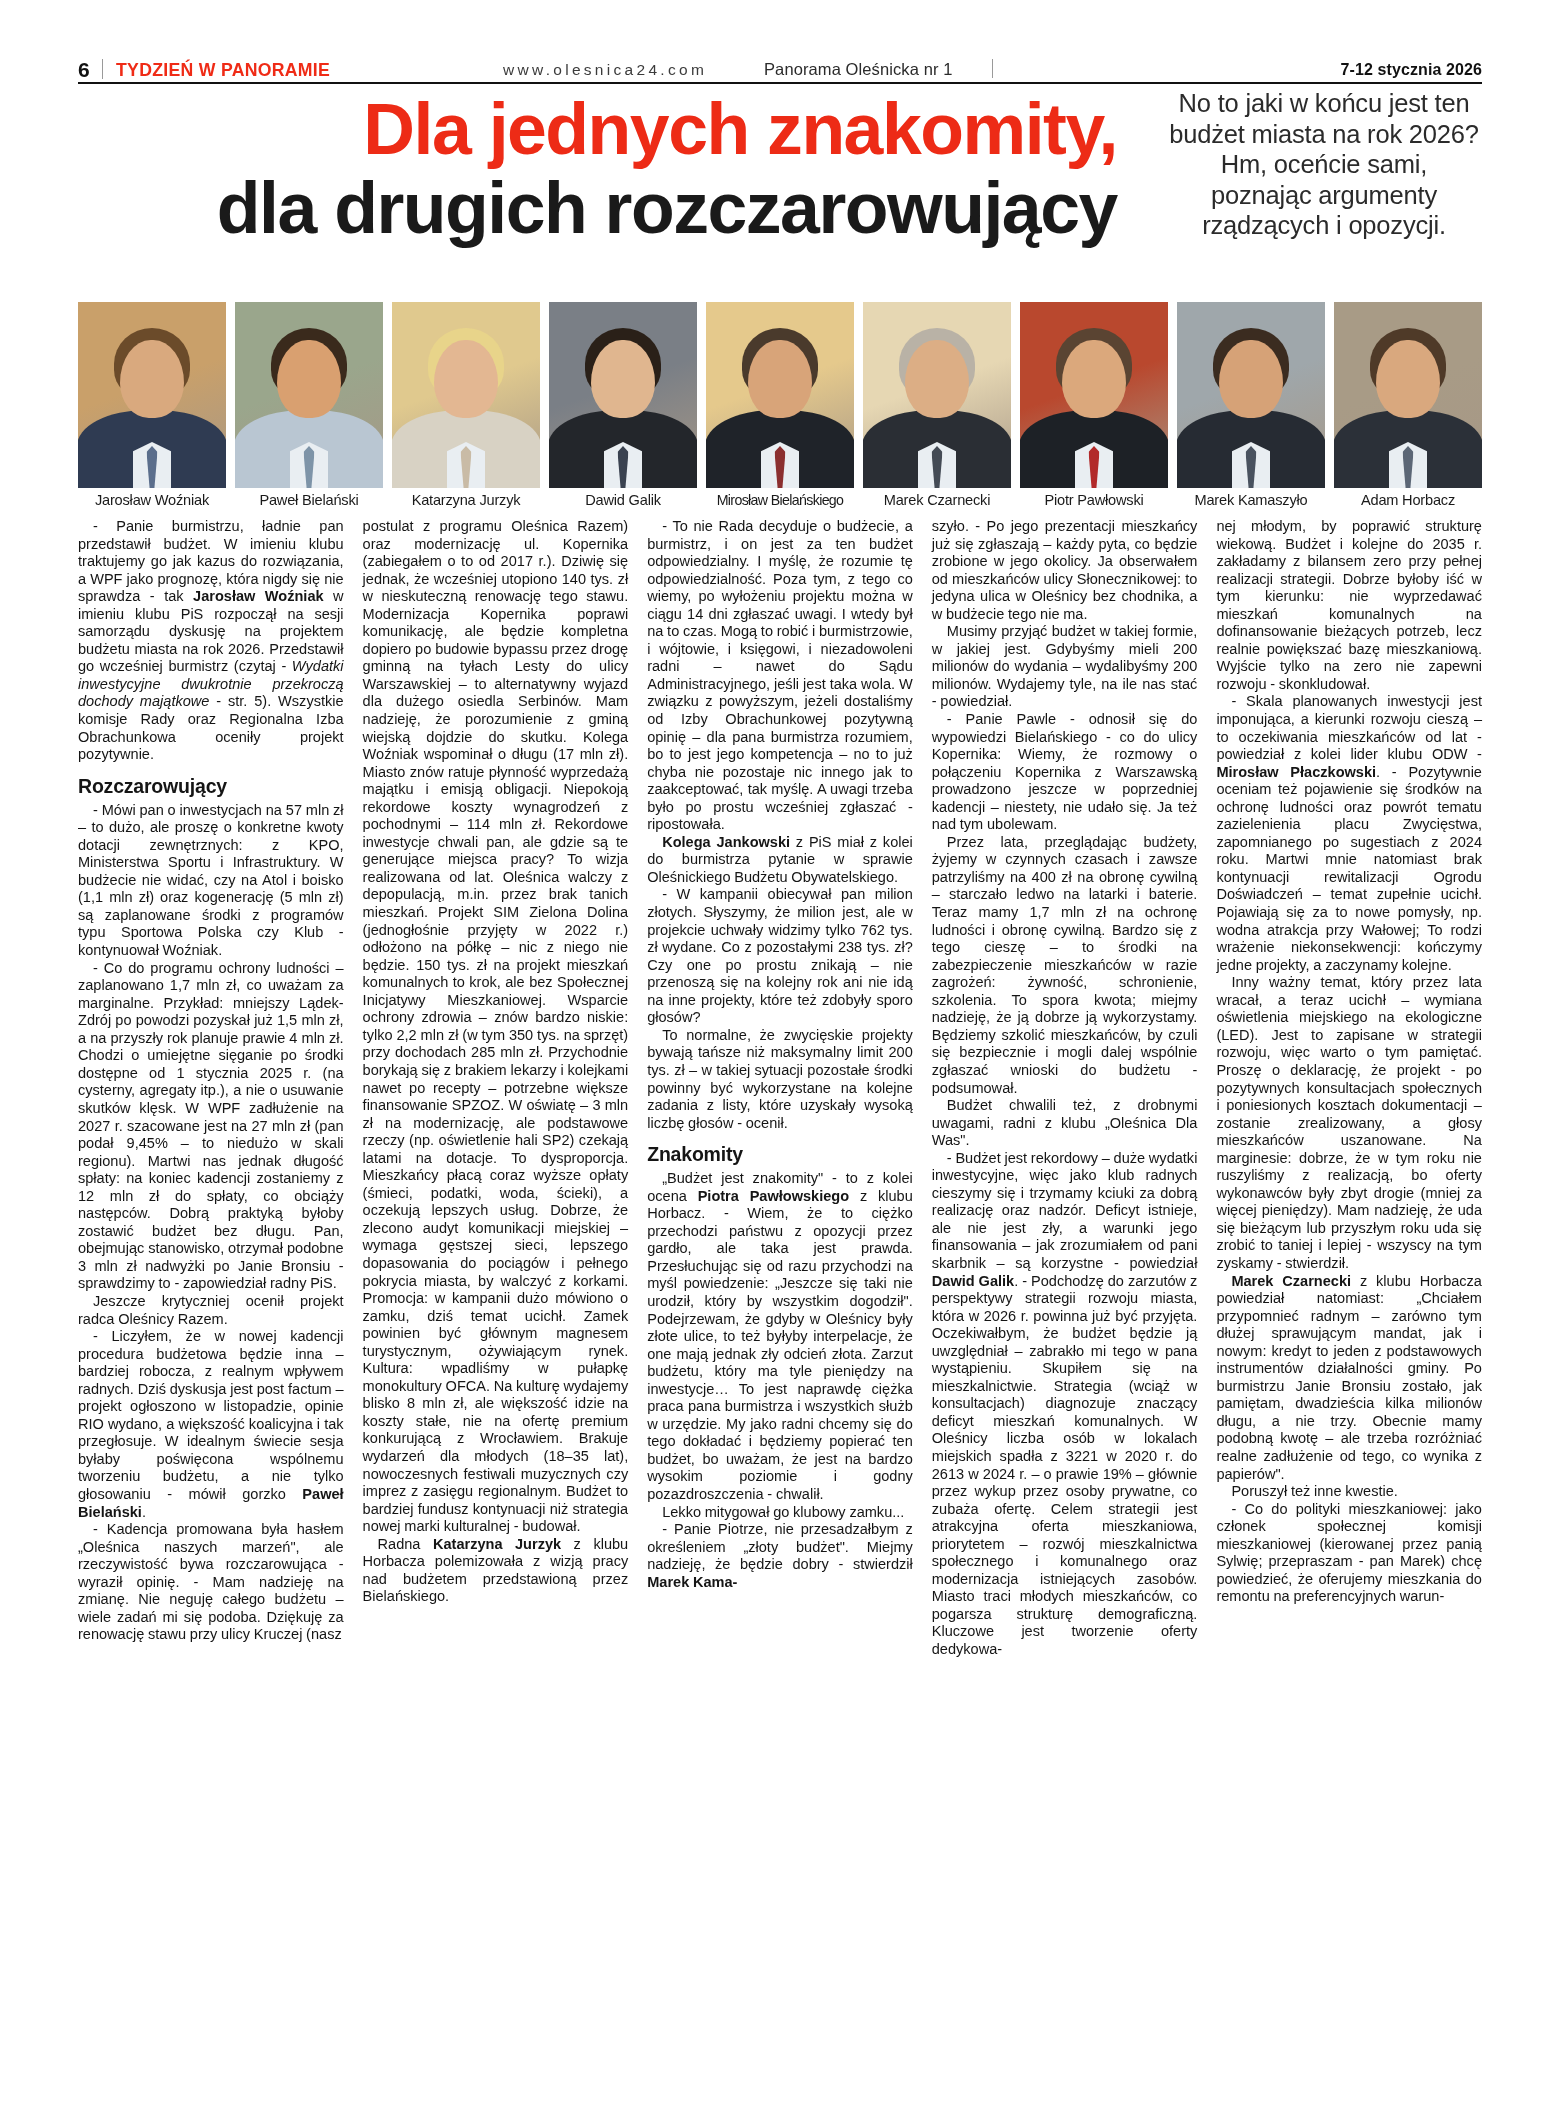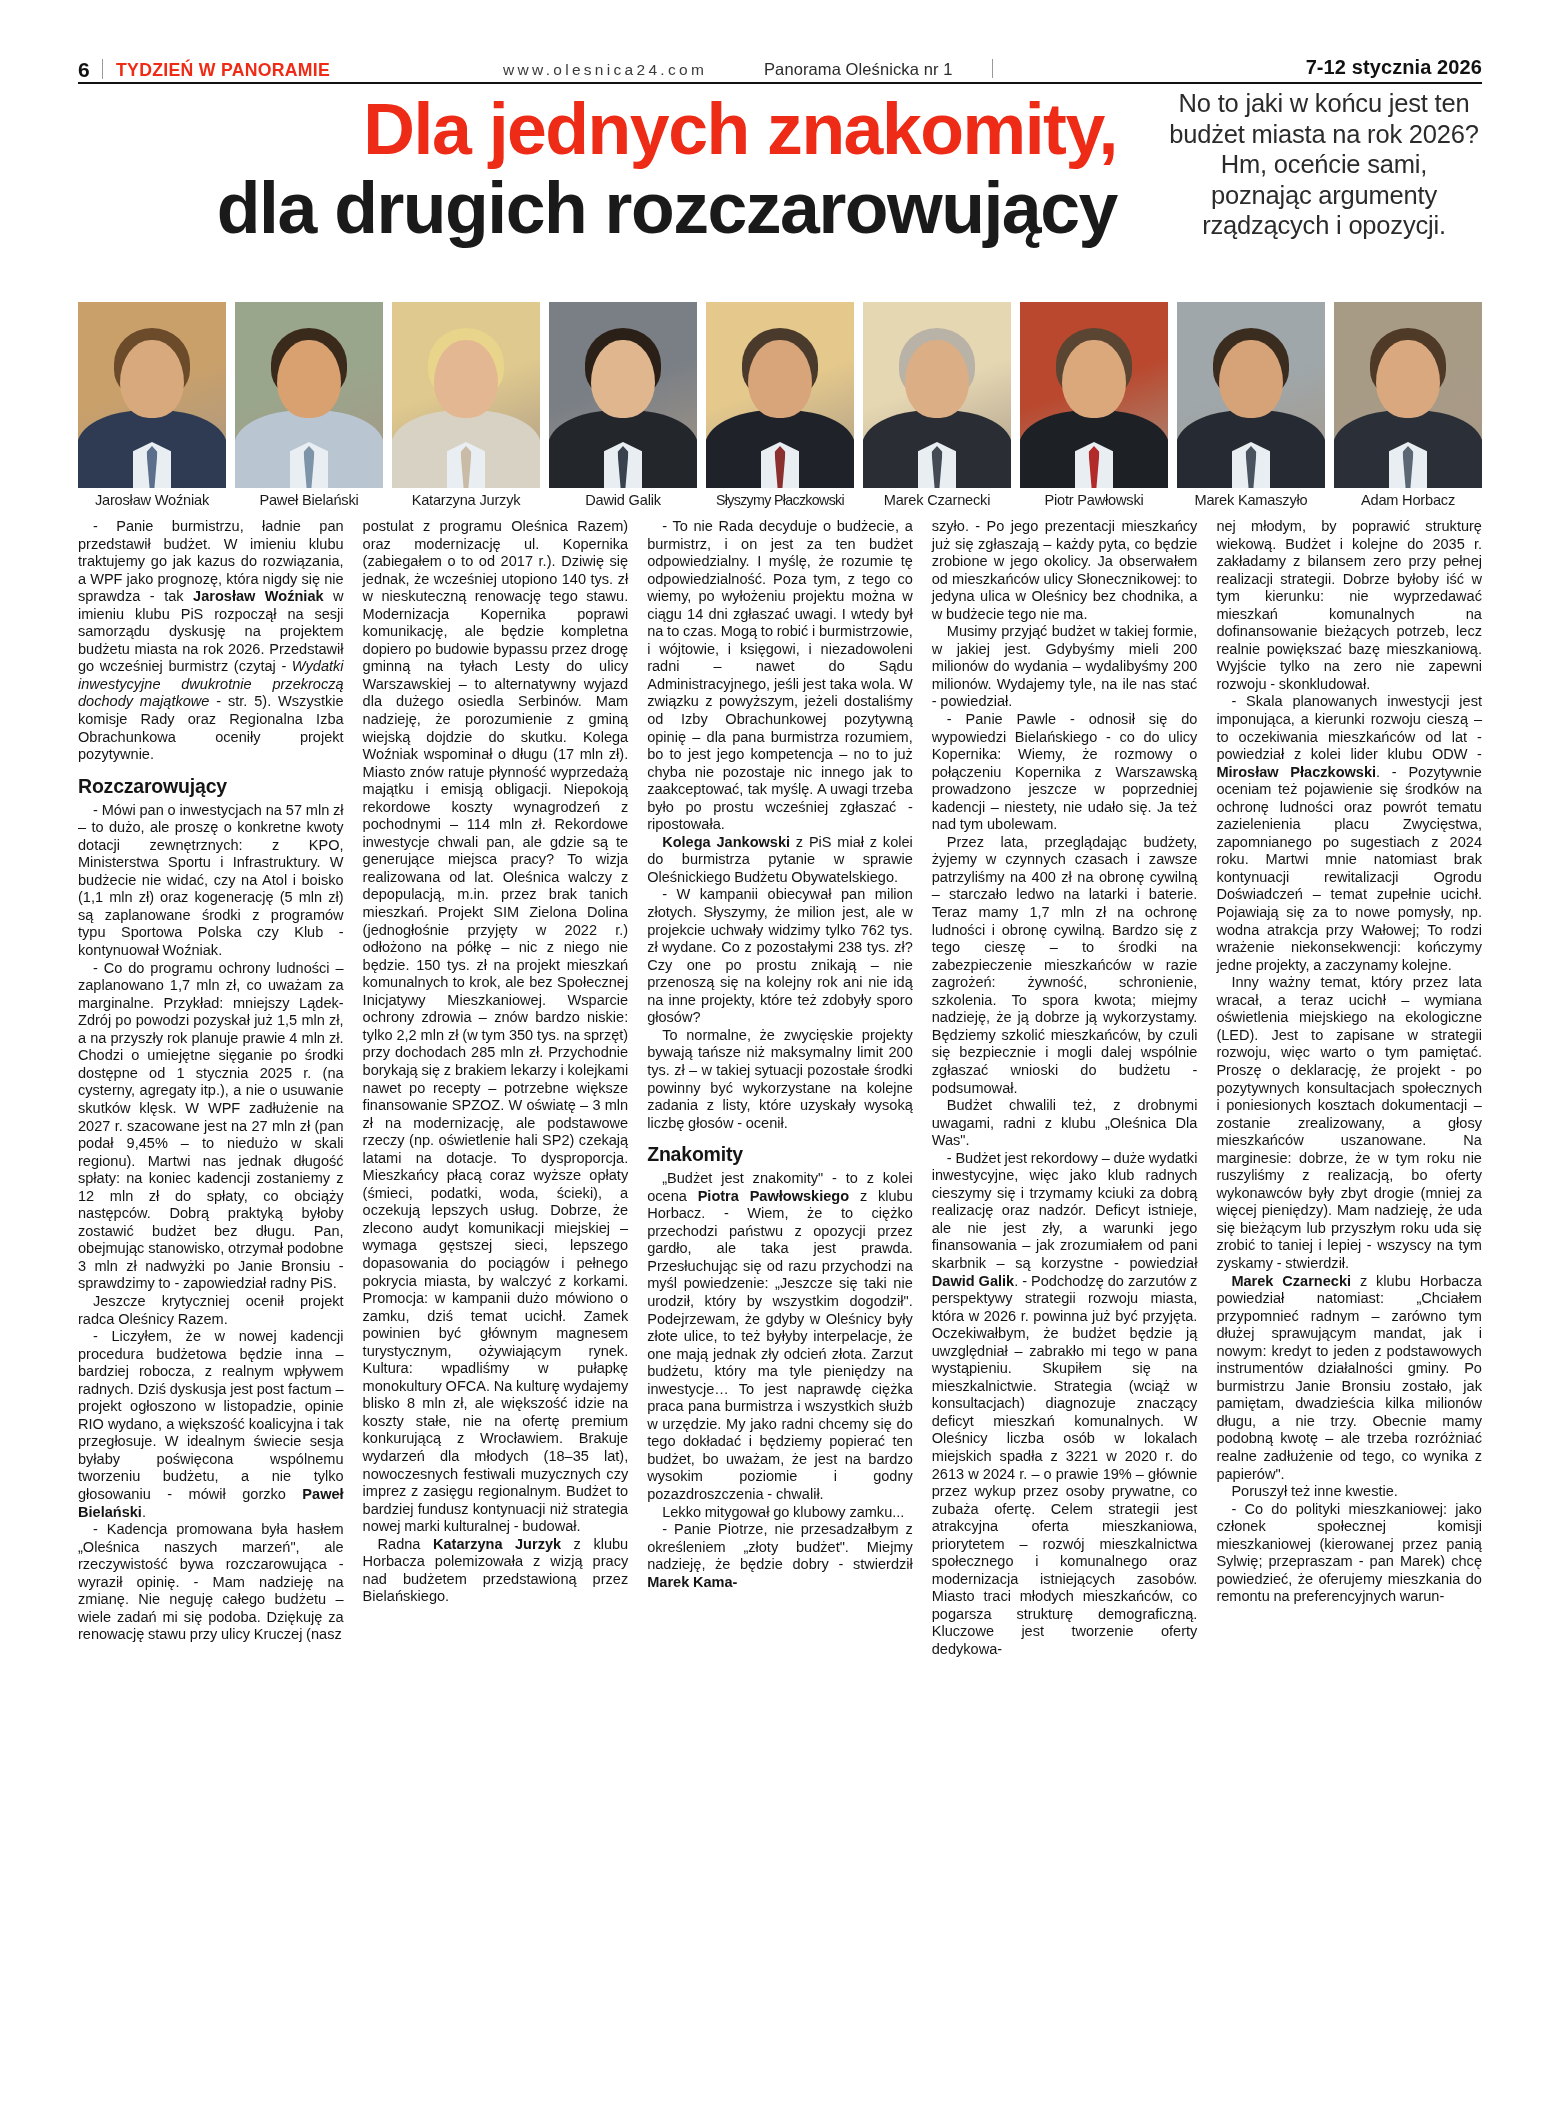--- a/index.html
+++ b/index.html
@@ -29,21 +29,21 @@
     letter-spacing:.3px;font-stretch:condensed;transform:scaleX(.93);transform-origin:left bottom;
   }
   .mh-url{
     position:absolute;left:425px;bottom:1px;font-size:15.5px;letter-spacing:3.3px;color:#3b3b3b;
   }
   .mh-paper{
     position:absolute;left:686px;bottom:1px;font-size:16.5px;color:#2b2b2b;letter-spacing:.1px;
   }
   .mh-sep2{position:absolute;left:914px;bottom:2px;width:1px;height:19px;background:#9a9a9a;}
   .mh-date{
-    position:absolute;right:0;bottom:1px;font-size:20px;font-weight:bold;color:#111;letter-spacing:.1px;
+    position:absolute;right:0;bottom:1px;font-size:16px;font-weight:bold;color:#111;letter-spacing:.1px;
   }
   .mh-line{
     position:absolute;left:78px;top:82px;width:1404px;height:2.2px;background:#111;
   }
 
   
   .headline{
     position:absolute;left:78px;top:92px;width:1060px;text-align:right;
   }
   .hl1{
@@ -219,21 +219,21 @@
         <div class="tie" style="background:#5c6776"></div>
         <div class="hair" style="top:26px;width:76px;height:72px;background:#4f3a28"></div>
         <div class="head" style="top:38px;width:64px;height:78px;background:#d9a87e"></div>
       </div>
     </div>
   <div class="captions">
       <div class="cap">Jarosław Woźniak</div>
       <div class="cap">Paweł Bielański</div>
       <div class="cap">Katarzyna Jurzyk</div>
       <div class="cap">Dawid Galik</div>
-      <div class="cap wide">Słyszymy Płaczkowski</div>
+      <div class="cap wide">Mirosław Bielańskiego</div>
       <div class="cap">Marek Czarnecki</div>
       <div class="cap">Piotr Pawłowski</div>
       <div class="cap">Marek Kamaszyło</div>
       <div class="cap">Adam Horbacz</div>
     </div>
 
   <div class="cols">
       <div class="col">
         <p>- Panie burmistrzu, ładnie pan przedstawił budżet. W imieniu klubu traktujemy go jak kazus do rozwiązania, a WPF jako prognozę, która nigdy się nie sprawdza - tak <span class="b">Jarosław Woźniak</span> w imieniu klubu PiS rozpoczął na sesji samorządu dyskusję na projektem budżetu miasta na rok 2026. Przedstawił go wcześniej burmistrz (czytaj - <span class="i">Wydatki inwestycyjne dwukrotnie przekroczą dochody majątkowe</span> - str. 5). Wszystkie komisje Rady oraz Regionalna Izba Obrachunkowa oceniły projekt pozytywnie.</p>
         <h2 class="subhead">Rozczarowujący</h2>

